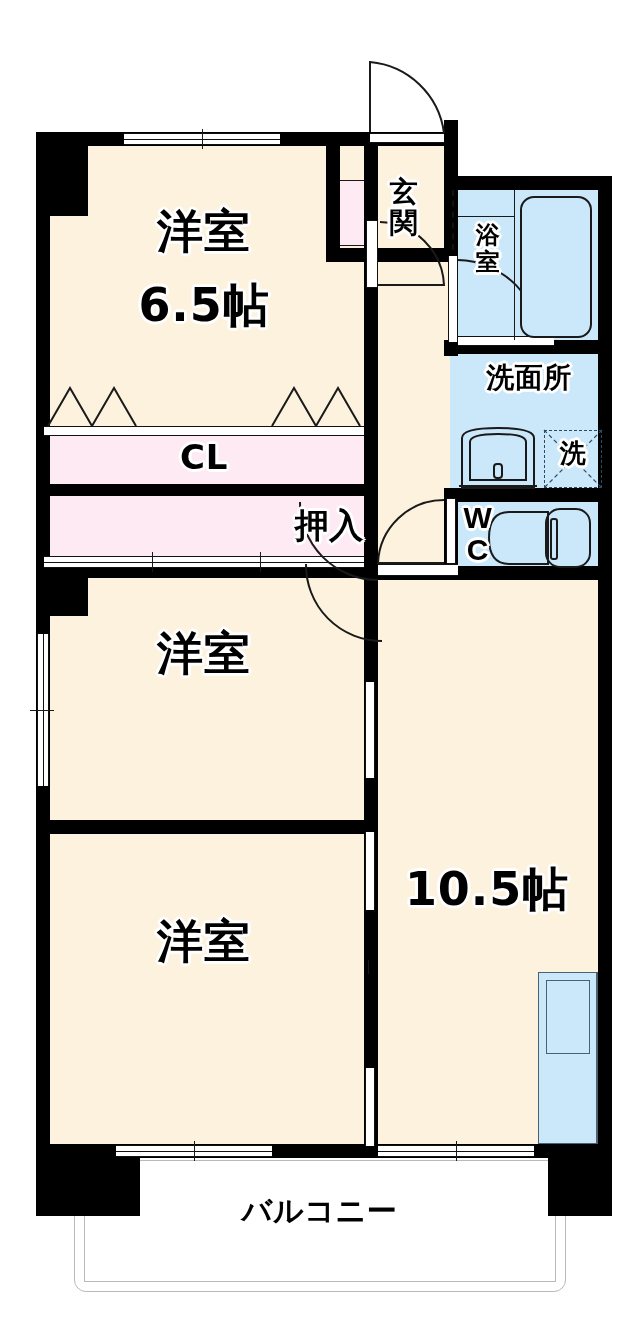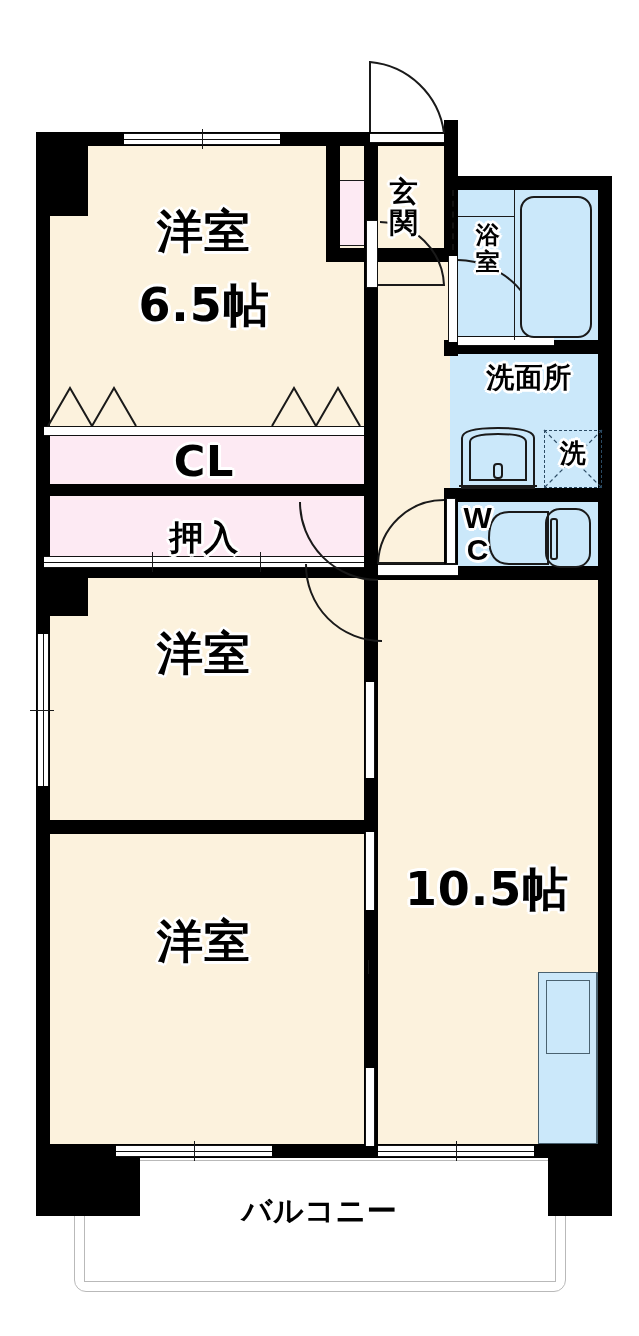--- a/index.html
+++ b/index.html
@@ -229,22 +229,22 @@
     <g fill="none" stroke="#1a1a1a" stroke-width="2">
       <path d="M 509 512 Q 489 512 489 538 Q 489 564 509 564 L 548 564 L 548 512 Z"></path>
       <rect x="546" y="509" width="44" height="58" rx="14"></rect>
       <rect x="551" y="519" width="6" height="40" rx="2"></rect>
     </g>
   </svg>
 
   <div class="lbl lbl-jp" style="left:44px;top:208px;width:320px;font-size:46px;">洋室</div>
   <div class="lbl lbl-jp" style="left:44px;top:282px;width:320px;font-size:46px;">6.5帖</div>
 
-  <div class="lbl lbl-jp" style="left:44px;top:440px;width:320px;font-size:43px;">CL</div>
-  <div class="lbl lbl-jp" style="left:44px;top:520px;width:320px;font-size:34px;">押入</div>
+  <div class="lbl lbl-jp" style="left:44px;top:440px;width:320px;font-size:34px;">CL</div>
+  <div class="lbl lbl-jp" style="left:44px;top:508px;width:320px;font-size:34px;text-align:right;">押入</div>
 
   <div class="lbl lbl-jp" style="left:44px;top:630px;width:320px;font-size:46px;">洋室</div>
 
   <div class="lbl lbl-jp" style="left:44px;top:918px;width:320px;font-size:46px;">洋室</div>
 
   <div class="lbl lbl-jp" style="left:378px;top:866px;width:218px;font-size:46px;">10.5帖</div>
 
   <div class="lbl lbl-jp" style="left:372px;top:176px;width:64px;font-size:28px;line-height:1.12;">玄
 関</div>
 

